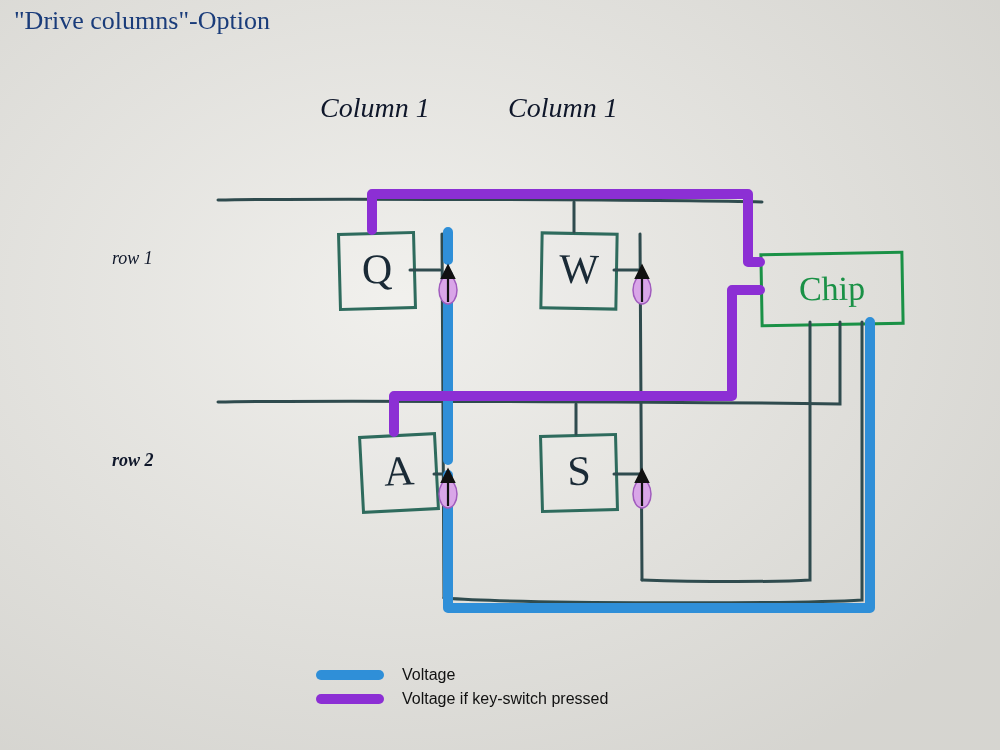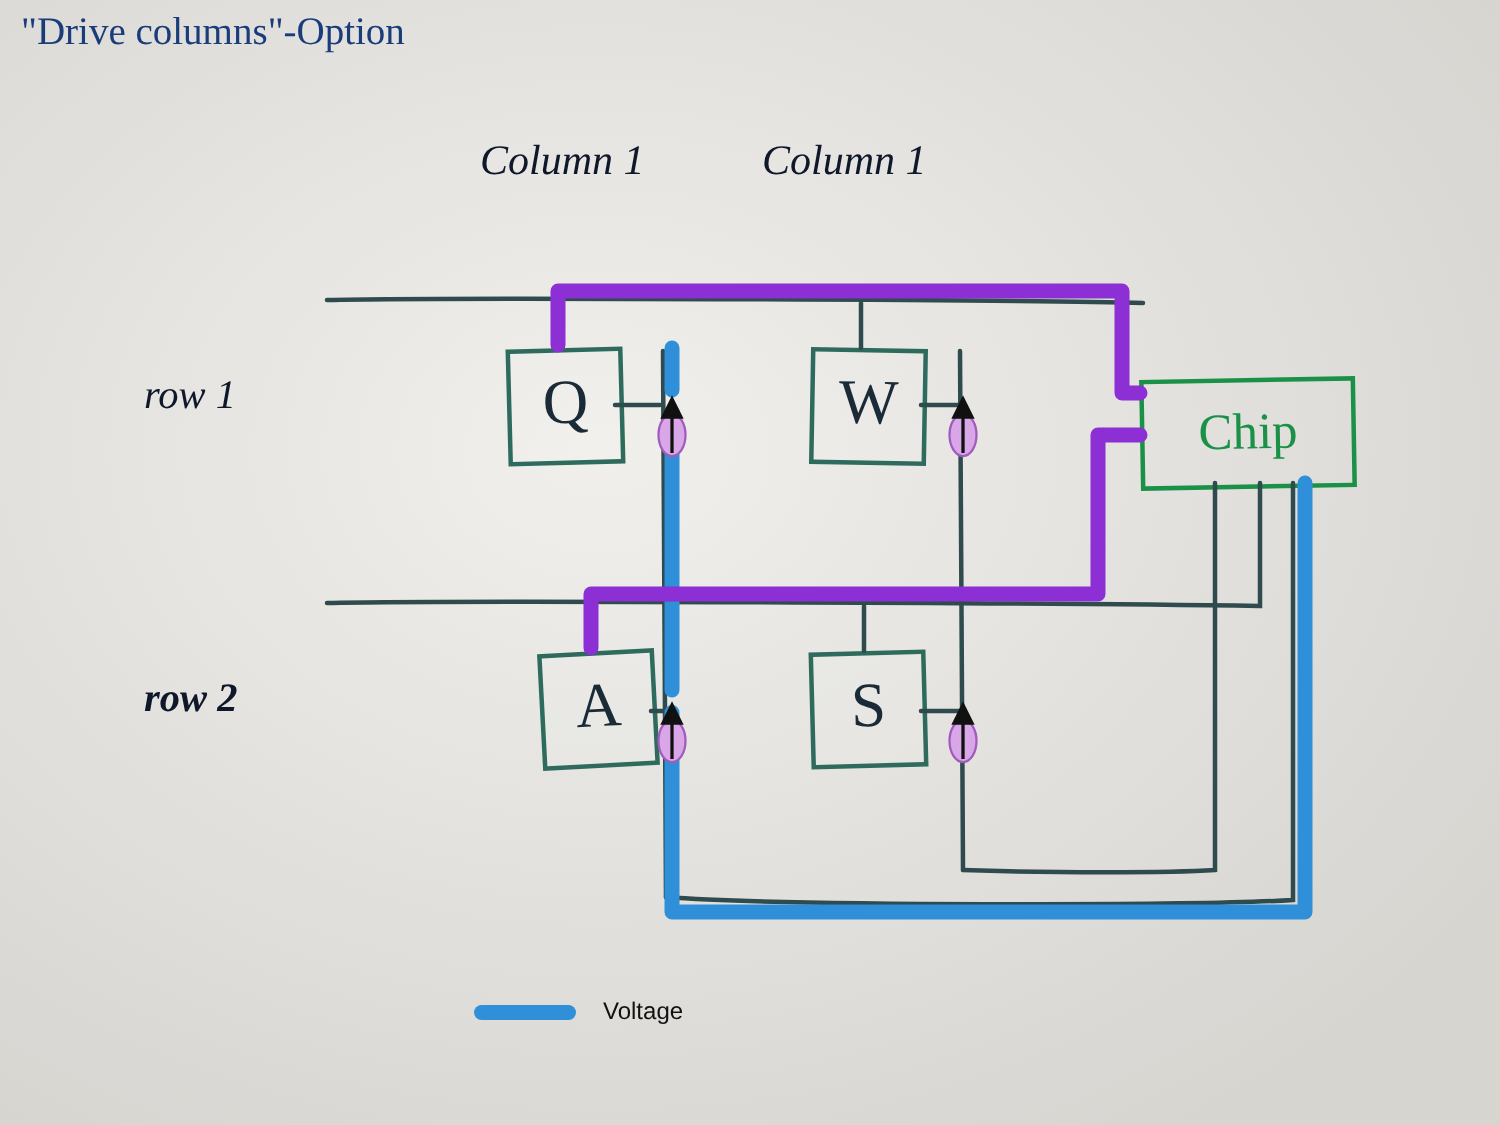--- a/index.html
+++ b/index.html
@@ -28,21 +28,21 @@
     font-family: Georgia, "Times New Roman", serif;
     font-size: 26px;
   }
   .handwritten {
     position: absolute;
     color: #0f172a;
     font-family: "Comic Sans MS", "Segoe Script", cursive;
     font-style: italic;
   }
   .col-label  { top: 92px;  font-size: 28px; }
-  .row-label  { left: 96px; font-size: 27px; }
+  .row-label  { left: 112px; font-size: 18px; }
   .key {
     position: absolute;
     width: 72px;
     height: 72px;
     border: 3px solid #2e6b5d;
     background: rgba(255,255,255,0.08);
     color: #1a2a36;
     font-family: "Comic Sans MS", cursive;
     font-size: 42px;
     display: flex;
@@ -182,13 +182,17 @@
     <line class="diode-arrow" x1="642" y1="506" x2="642" y2="476"></line>
     <polygon class="diode-arrow" points="642,470 636,482 648,482"></polygon>
   </g>
 </svg>
 
 <div class="legend">
   <div class="row">
     <span class="swatch" style="background:#2f8fd8;"></span>
     <span>Voltage</span>
   </div>
+  <div class="row">
+    <span class="swatch" style="background:#8c2fd4;"></span>
+    <span>Voltage if key-switch pressed</span>
+  </div>
 </div>
 
 </body></html>

